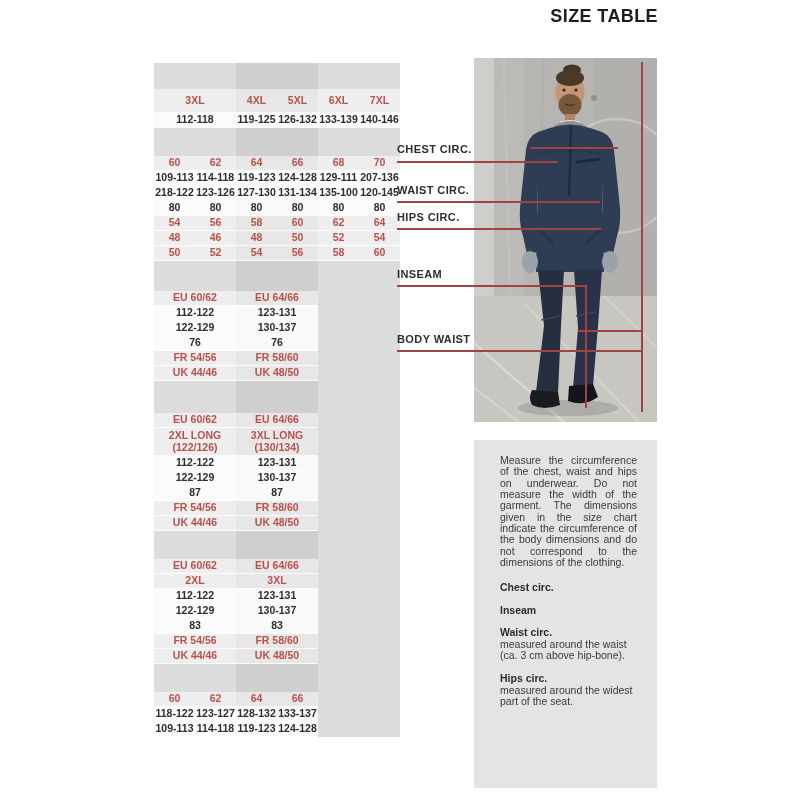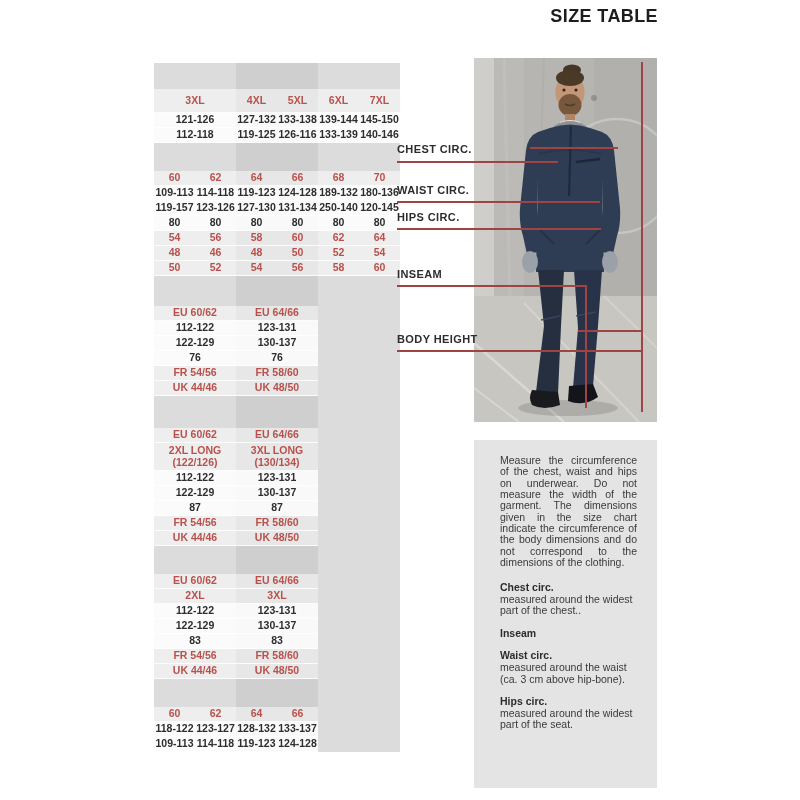--- a/index.html
+++ b/index.html
@@ -47,56 +47,49 @@
 <div class="size-table">
     <div class="gap" style="height: 26px;"></div>
     <div class="trow label" style="height: 24px;">
       <div class="tcell" style="grid-column: span 2;">3XL</div>
       <div class="tcell">4XL</div>
       <div class="tcell">5XL</div>
       <div class="tcell">6XL</div>
       <div class="tcell">7XL</div>
     </div>
     <div class="trow value" style="height: 15px;">
-      <div class="tcell" style="grid-column: span 2;">121-126</div>
-      <div class="tcell">127-132</div>
-      <div class="tcell">133-138</div>
-      <div class="tcell">139-144</div>
-      <div class="tcell">145-150</div>
-    </div>
-    <div class="trow value" style="height: 15px;">
       <div class="tcell" style="grid-column: span 2;">112-118</div>
       <div class="tcell">119-125</div>
-      <div class="tcell">126-116</div>
+      <div class="tcell">126-132</div>
       <div class="tcell">133-139</div>
       <div class="tcell">140-146</div>
     </div>
     <div class="gap" style="height: 28px;"></div>
     <div class="trow label" style="height: 15px;">
       <div class="tcell">60</div>
       <div class="tcell">62</div>
       <div class="tcell">64</div>
       <div class="tcell">66</div>
       <div class="tcell">68</div>
       <div class="tcell">70</div>
     </div>
     <div class="trow value" style="height: 15px;">
       <div class="tcell">109-113</div>
       <div class="tcell">114-118</div>
       <div class="tcell">119-123</div>
       <div class="tcell">124-128</div>
-      <div class="tcell">189-132</div>
-      <div class="tcell">180-136</div>
-    </div>
-    <div class="trow value" style="height: 15px;">
-      <div class="tcell">119-157</div>
+      <div class="tcell">129-111</div>
+      <div class="tcell">207-136</div>
+    </div>
+    <div class="trow value" style="height: 15px;">
+      <div class="tcell">218-122</div>
       <div class="tcell">123-126</div>
       <div class="tcell">127-130</div>
       <div class="tcell">131-134</div>
-      <div class="tcell">250-140</div>
+      <div class="tcell">135-100</div>
       <div class="tcell">120-145</div>
     </div>
     <div class="trow value" style="height: 15px;">
       <div class="tcell">80</div>
       <div class="tcell">80</div>
       <div class="tcell">80</div>
       <div class="tcell">80</div>
       <div class="tcell">80</div>
       <div class="tcell">80</div>
     </div>
@@ -278,37 +271,36 @@
 
     <path d="M58,332 L84,334 L86,347 Q70,353 58,347 Q54,340 58,332 Z" fill="#191a1e"></path>
     <path d="M95,328 L119,326 L124,339 Q110,349 94,343 Z" fill="#14151a"></path>
   </svg>
 </div>
 
 <div class="measure-label" style="top:143px">CHEST CIRC.</div>
 <div class="measure-label" style="top:184px">WAIST CIRC.</div>
 <div class="measure-label" style="top:211px">HIPS CIRC.</div>
 <div class="measure-label" style="top:268px">INSEAM</div>
-<div class="measure-label" style="top:333px">BODY HEIGHT</div>
+<div class="measure-label" style="top:333px">BODY WAIST</div>
 
 <div class="mline h" style="left:397px;top:161px;width:161px"></div>
 <div class="mline h" style="left:530px;top:147px;width:88px"></div>
 <div class="mline h" style="left:397px;top:201px;width:203px"></div>
 <div class="mline h" style="left:397px;top:228px;width:204px"></div>
 <div class="mline h" style="left:397px;top:285px;width:189px"></div>
 <div class="mline v" style="left:585px;top:285px;height:123px"></div>
 <div class="mline h" style="left:578px;top:330px;width:64px"></div>
 <div class="mline h" style="left:397px;top:350px;width:246px"></div>
 <div class="mline v" style="left:641px;top:62px;height:350px"></div>
 
 <div class="panel">
   <p class="intro">Measure the circumference of the chest, waist and hips on underwear. Do not measure the width of the garment. The dimensions given in the size chart indicate the circumference of the body dimensions and do not correspond to the dimensions of the clothing.</p>
   <div class="def">
     <div class="term">Chest circ.</div>
-    <div class="dtext">measured around the widest part of the chest..</div>
   </div>
   <div class="def">
     <div class="term">Inseam</div>
   </div>
   <div class="def">
     <div class="term">Waist circ.</div>
     <div class="dtext">measured around the waist (ca. 3 cm above hip-bone).</div>
   </div>
   <div class="def">
     <div class="term">Hips circ.</div>

